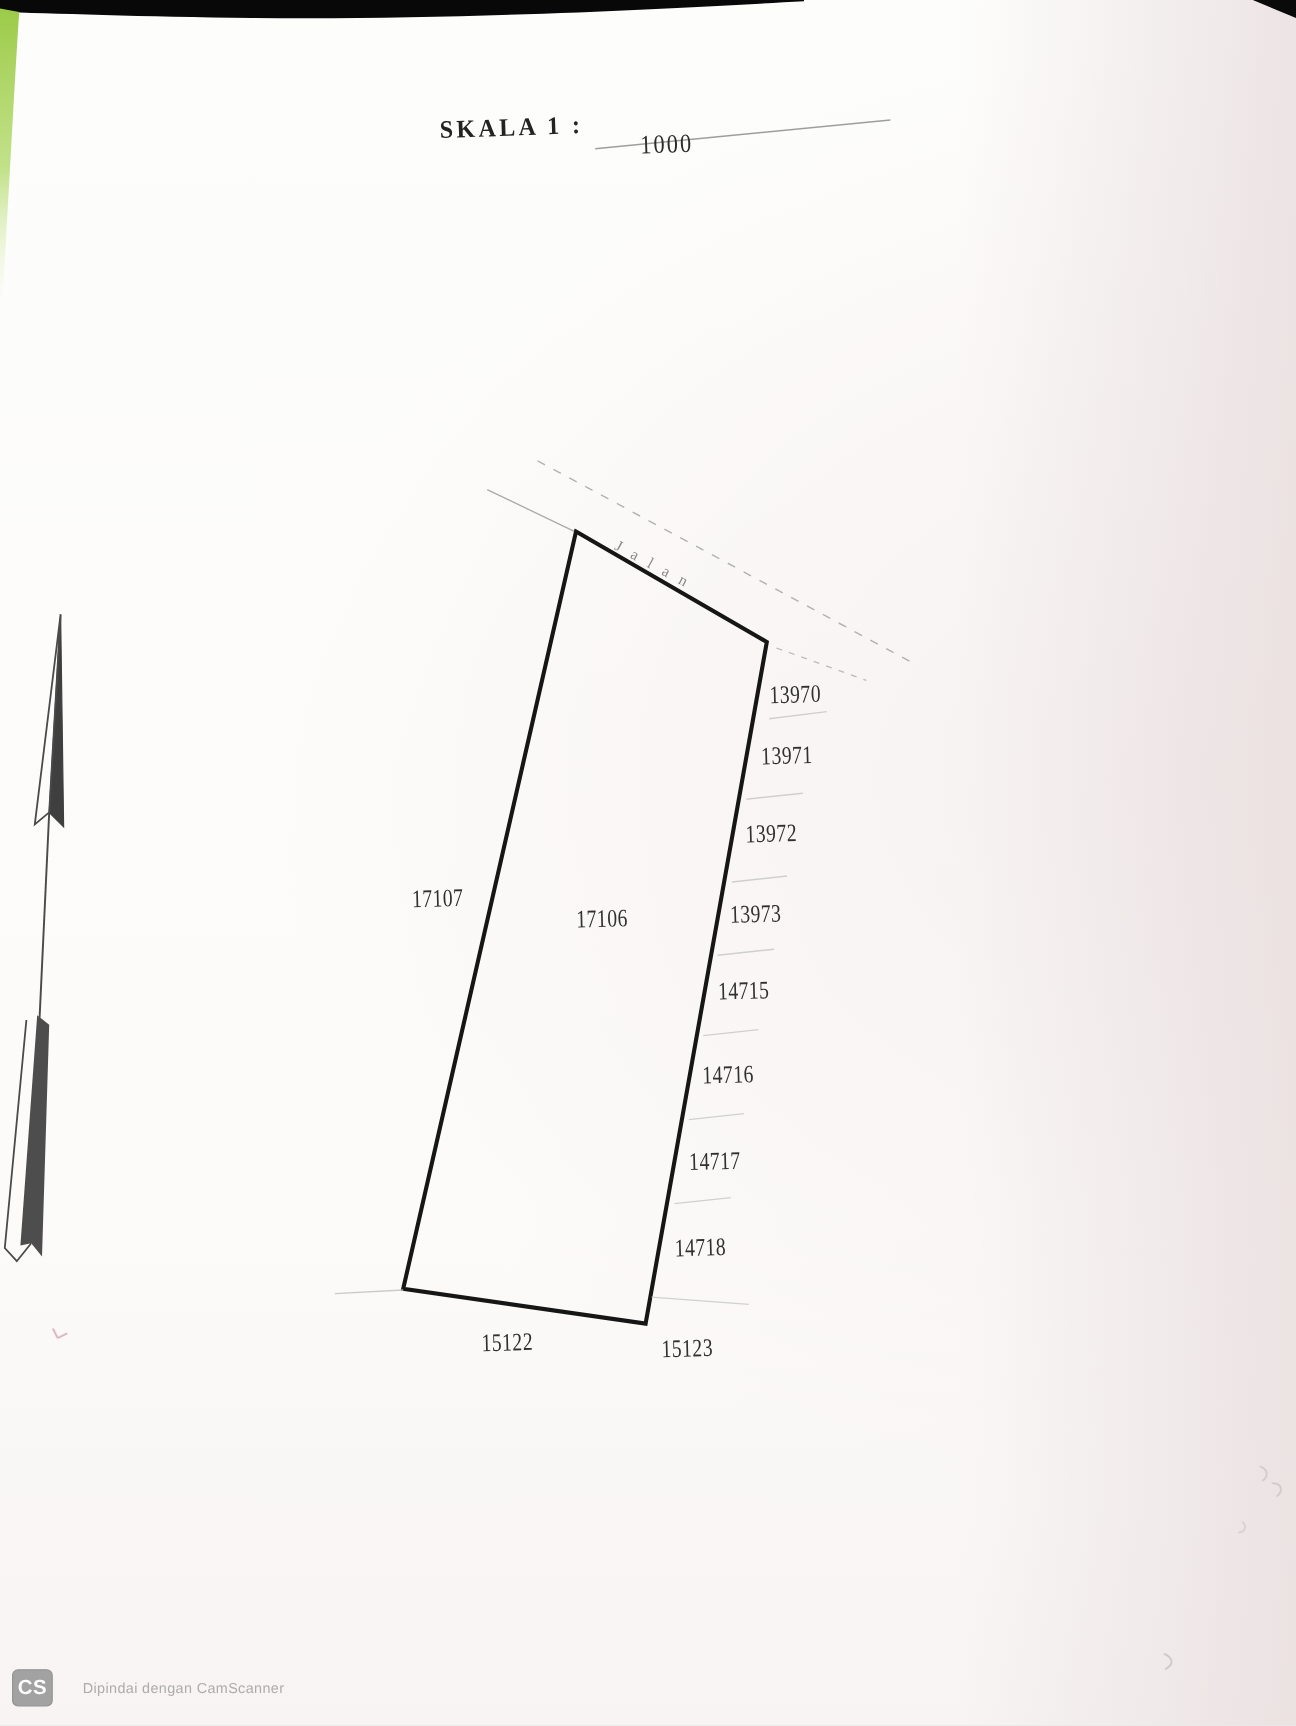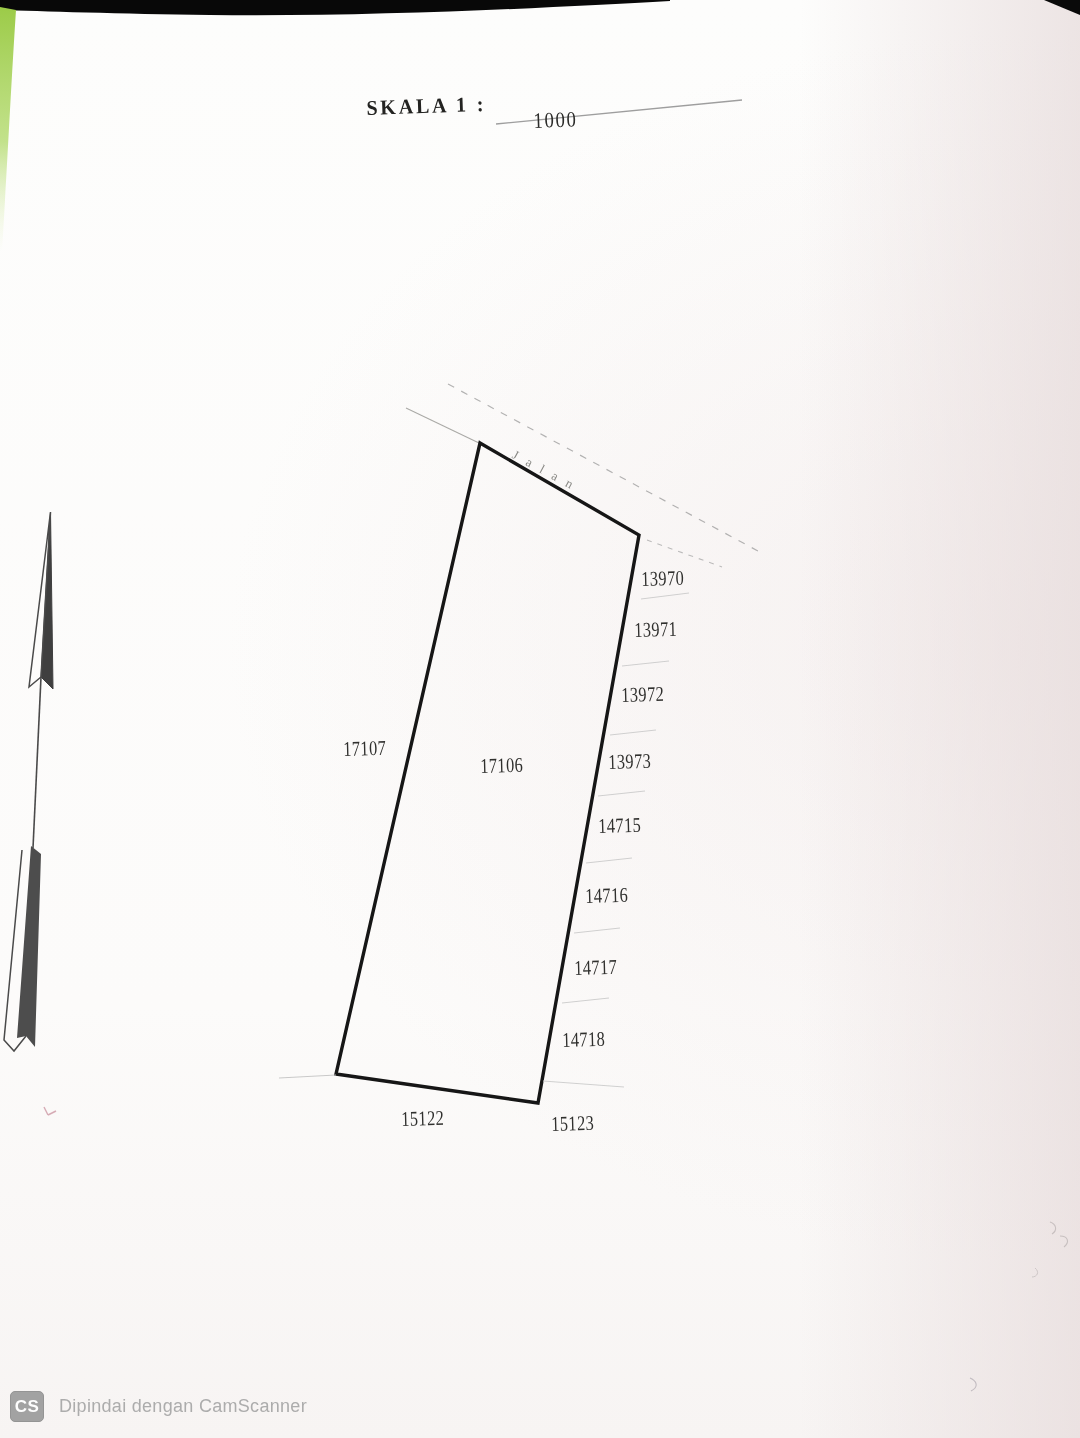--- a/index.html
+++ b/index.html
@@ -48,32 +48,32 @@
   .r3{left:621px;top:685px}
   .r4{left:608px;top:752px}
   .r5{left:598px;top:816px}
   .r6{left:585px;top:886px}
   .r7{left:574px;top:958px}
   .r8{left:562px;top:1030px}
   .b1{left:401px;top:1109px}
   .b2{left:551px;top:1114px}
   .footer{
     position:absolute;left:10px;top:1391px;
-    display:flex;align-items:center;gap:15px;
+    display:flex;align-items:center;gap:25px;
     font-family:"Liberation Sans", sans-serif;
   }
   .badge{
     width:32px;height:29px;
     background:#a2a2a2;border:1px solid #949494;border-radius:5px;
     color:#fdfdfd;font-weight:bold;font-size:17px;
     display:flex;align-items:center;justify-content:center;
     letter-spacing:0.5px;
   }
   .foot-text{
-    color:#acacac;font-size:18px;letter-spacing:0.3px;
+    color:#acacac;font-size:12px;letter-spacing:0.3px;
   }
 </style>
 </head>
 <body>
 
 <div class="page">
 
   <svg class="art" viewBox="0 0 1080 1438" xmlns="http://www.w3.org/2000/svg">
     <defs>
       <linearGradient id="greenFade" x1="0" y1="0" x2="0" y2="1">

